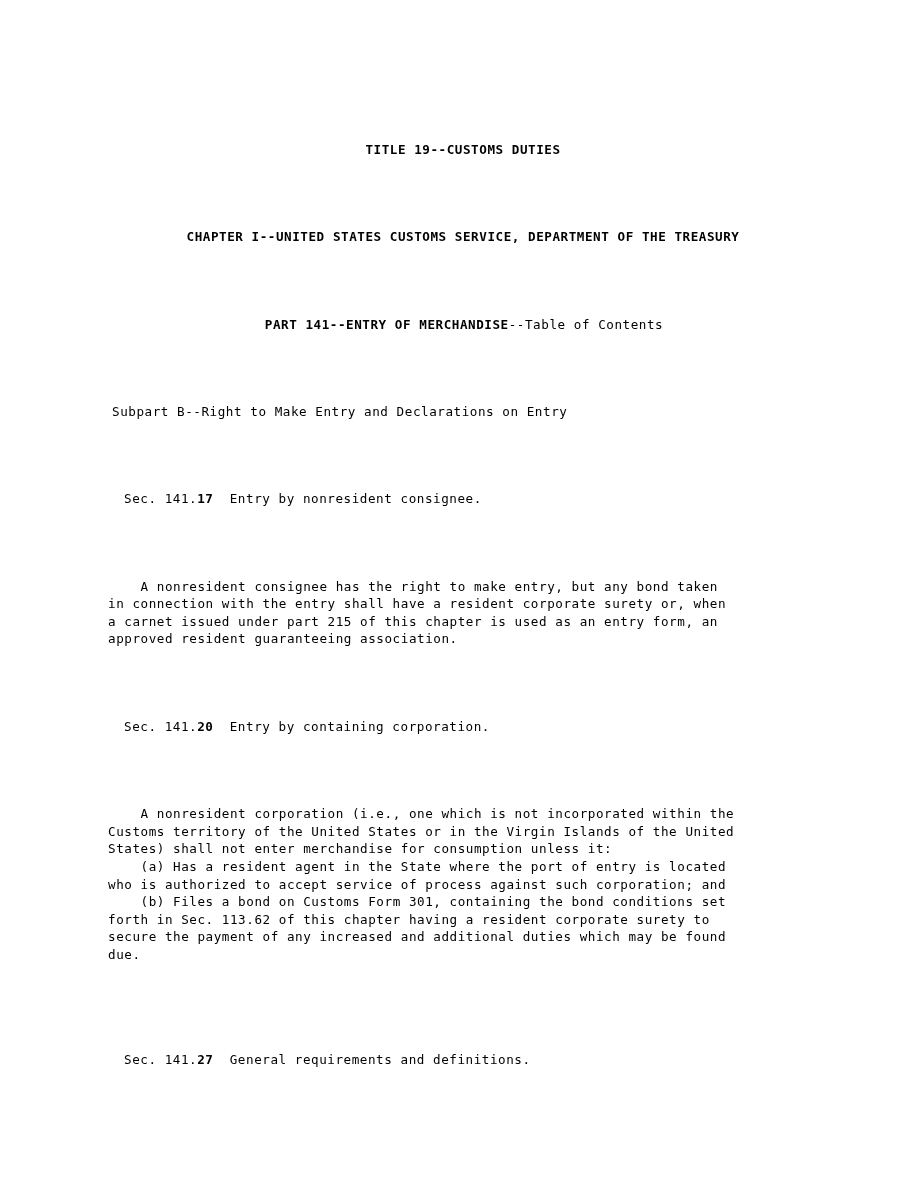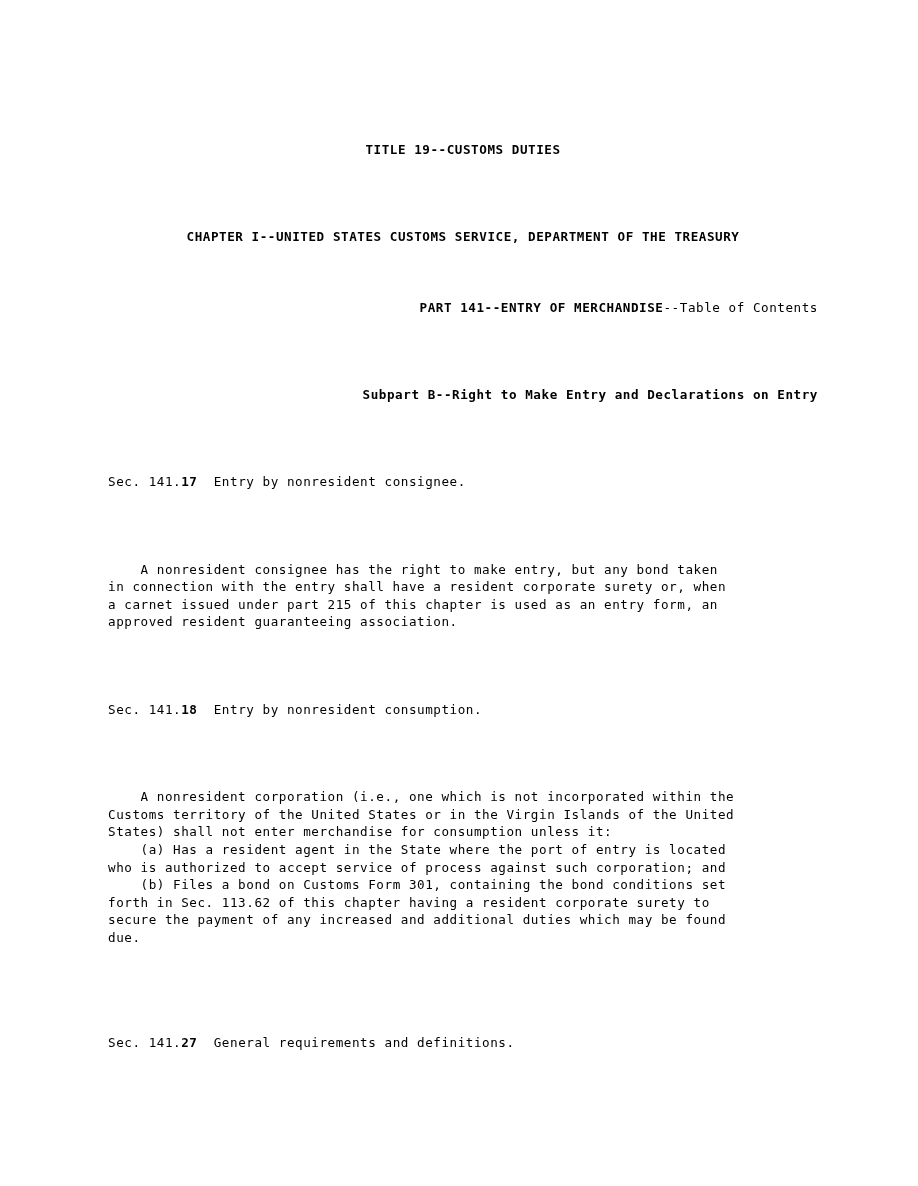--- a/index.html
+++ b/index.html
@@ -28,35 +28,35 @@
     white-space: pre-wrap;
   }
   .center {
     text-align: center;
   }
   .title-line {
     font-weight: bold;
     margin: 0;
   }
   .t1 { margin-bottom: 17px; }
-  .t2 { }
+  .t2 { margin-bottom: 17px; }
   .t3 {
-    text-align: right;
+    text-align: center;
     margin-bottom: 17px;
     padding-left: 2px;
   }
   .t3 .normal { font-weight: normal; }
   .subpart {
-    font-weight: bold;
-    text-align: right;
+    font-weight: normal;
+    text-align: left;
     margin: 0 0 17px 0;
   }
   .subpart-b { padding-left: 4px; }
   .sec-head {
-    margin: 0 0 17px 0;
+    margin: 0 0 17px 16px;
   }
   .sec-head .b { font-weight: bold; }
   .para {
     margin: 0 0 17px 0;
   }
 </style>
 </head>
 <body>
 
 <div class="page">
@@ -70,21 +70,21 @@
 
     <div class="subpart subpart-b">Subpart B--Right to Make Entry and Declarations on Entry</div>
 
     <div class="sec-head"><span>Sec. 141.</span><span class="b">17</span><span>  Entry by nonresident consignee.</span></div>
 
     <div class="para">    A nonresident consignee has the right to make entry, but any bond taken
 in connection with the entry shall have a resident corporate surety or, when
 a carnet issued under part 215 of this chapter is used as an entry form, an
 approved resident guaranteeing association.</div>
 
-    <div class="sec-head"><span>Sec. 141.</span><span class="b">18</span><span>  Entry by nonresident consumption.</span></div>
+    <div class="sec-head"><span>Sec. 141.</span><span class="b">20</span><span>  Entry by containing corporation.</span></div>
 
     <div class="para">    A nonresident corporation (i.e., one which is not incorporated within the
 Customs territory of the United States or in the Virgin Islands of the United
 States) shall not enter merchandise for consumption unless it:
     (a) Has a resident agent in the State where the port of entry is located
 who is authorized to accept service of process against such corporation; and
     (b) Files a bond on Customs Form 301, containing the bond conditions set
 forth in Sec. 113.62 of this chapter having a resident corporate surety to
 secure the payment of any increased and additional duties which may be found
 due.</div>

